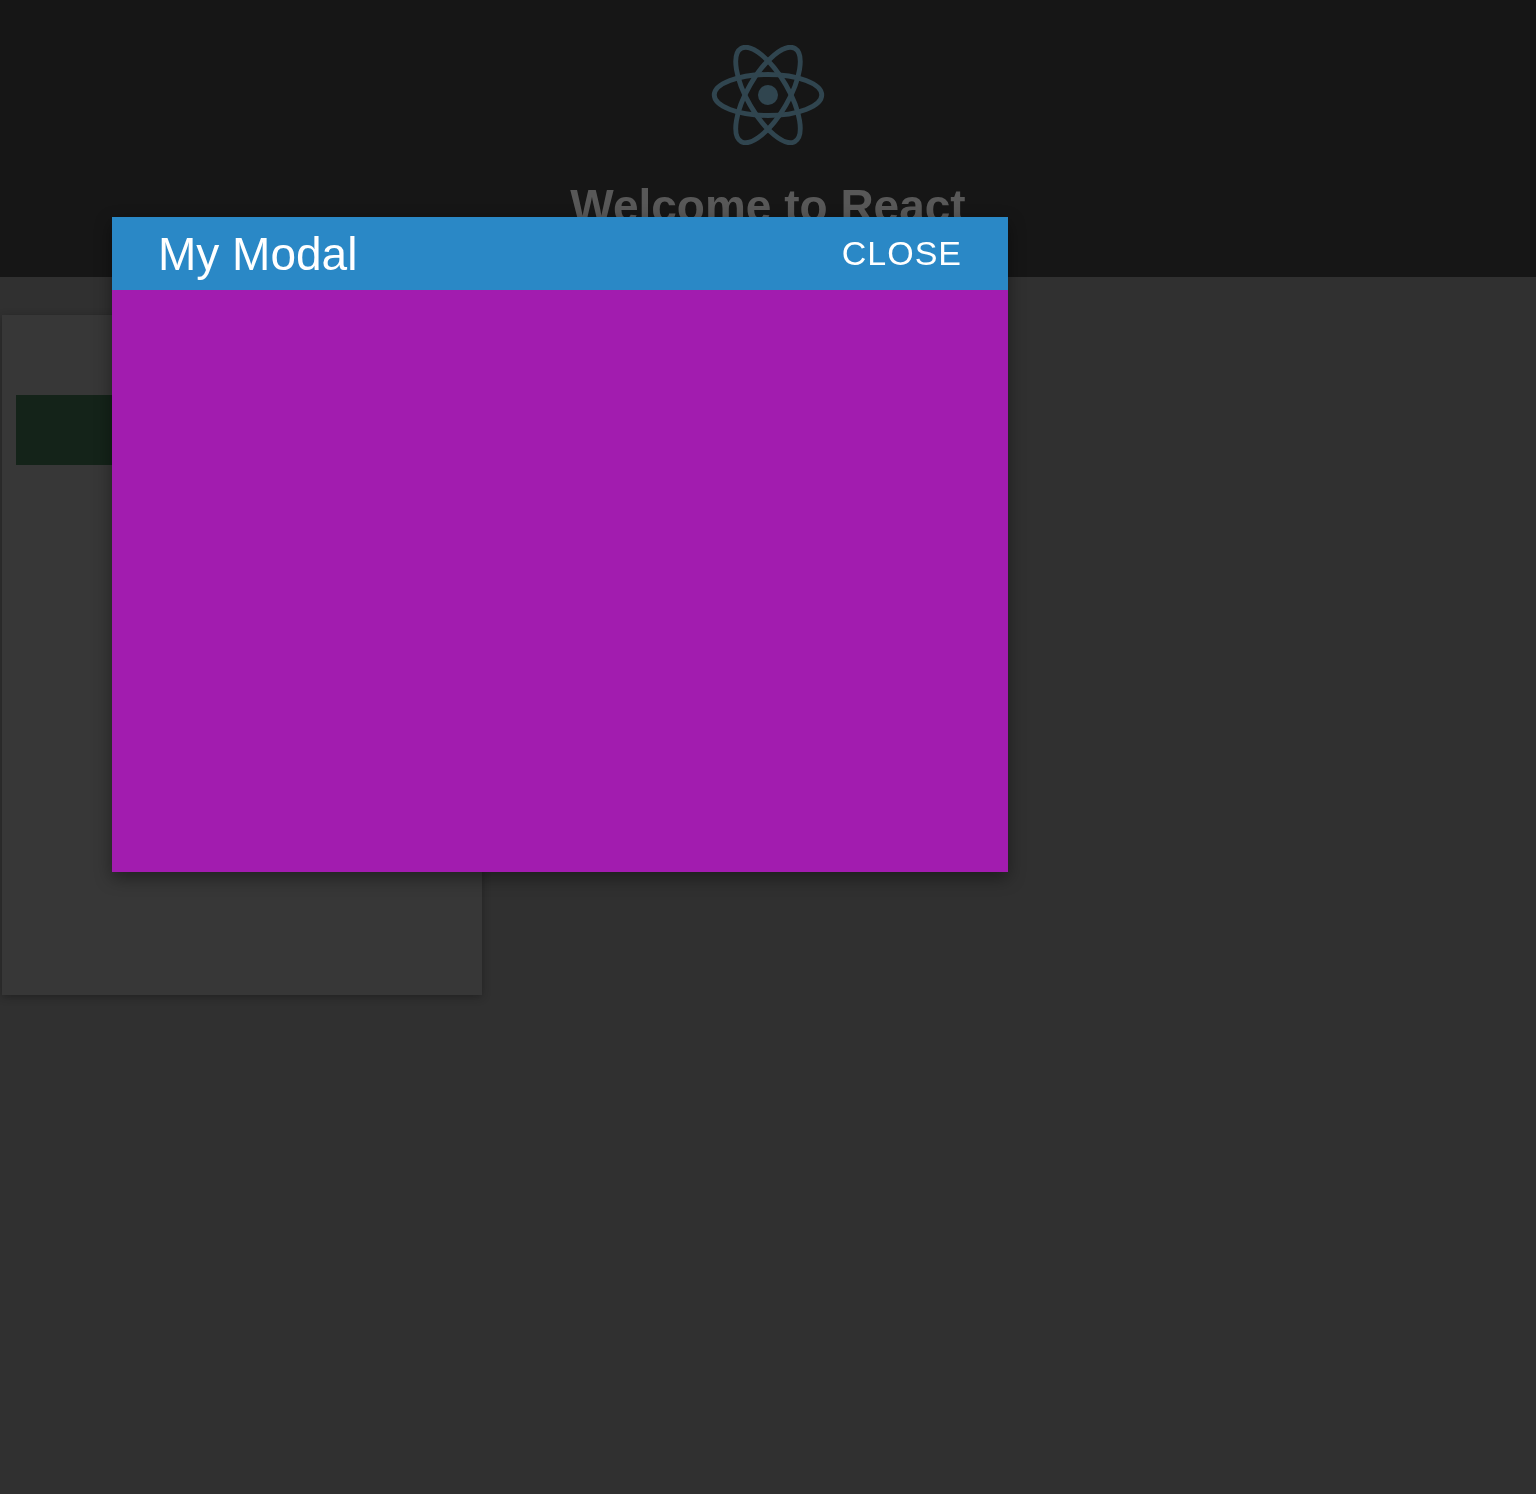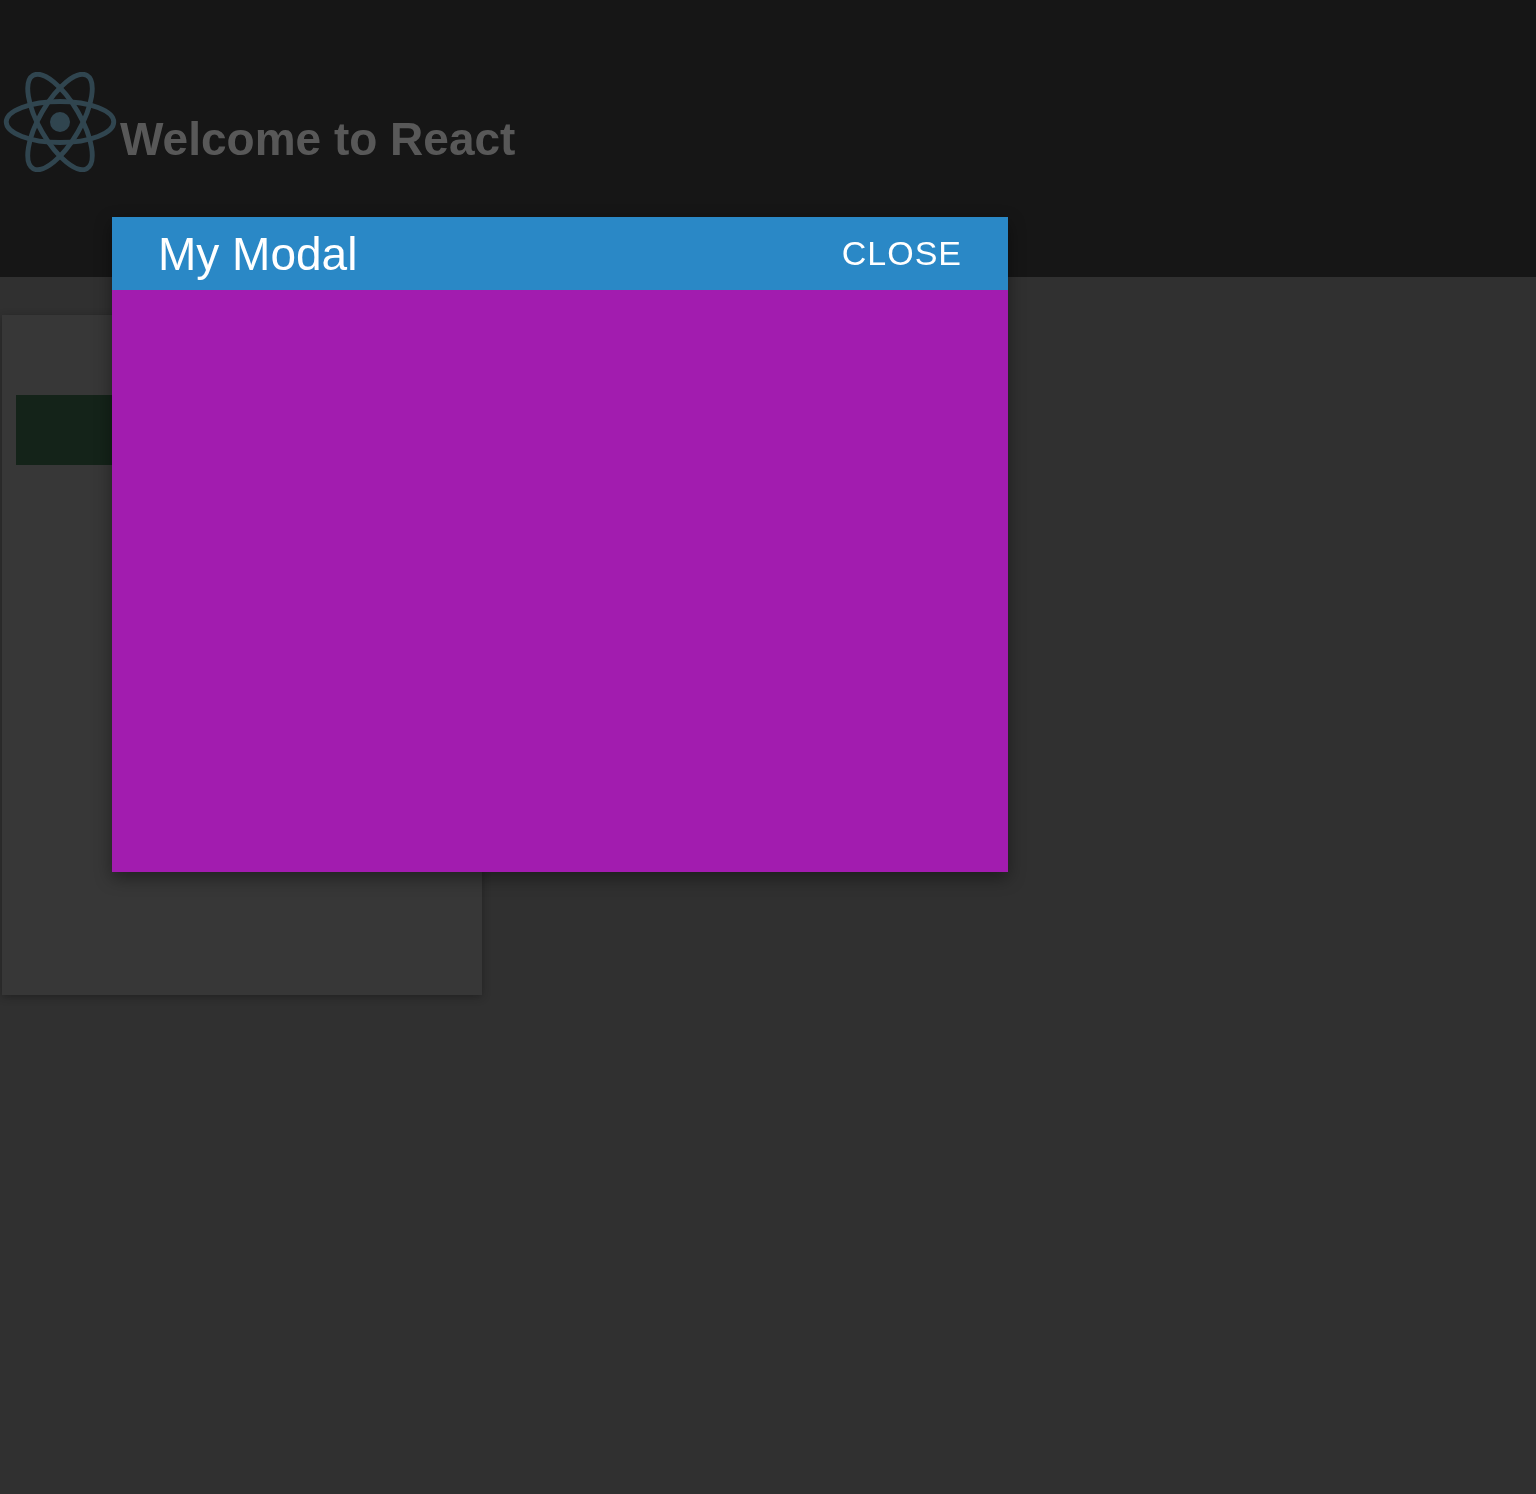--- a/index.html
+++ b/index.html
@@ -14,22 +14,23 @@
       width: 1536px;
       height: 1494px;
       position: relative;
       overflow: hidden;
     }
     
     .app-header {
       background: #222222;
       height: 277px;
       display: flex;
-      flex-direction: row;
+      flex-direction: column;
       align-items: center;
+      justify-content: center;
       color: #888888;
     }
     
     .logo-wrap {
       margin-bottom: 30px;
     }
     
     .logo-wrap svg {
       width: 120px;
       height: 100px;

